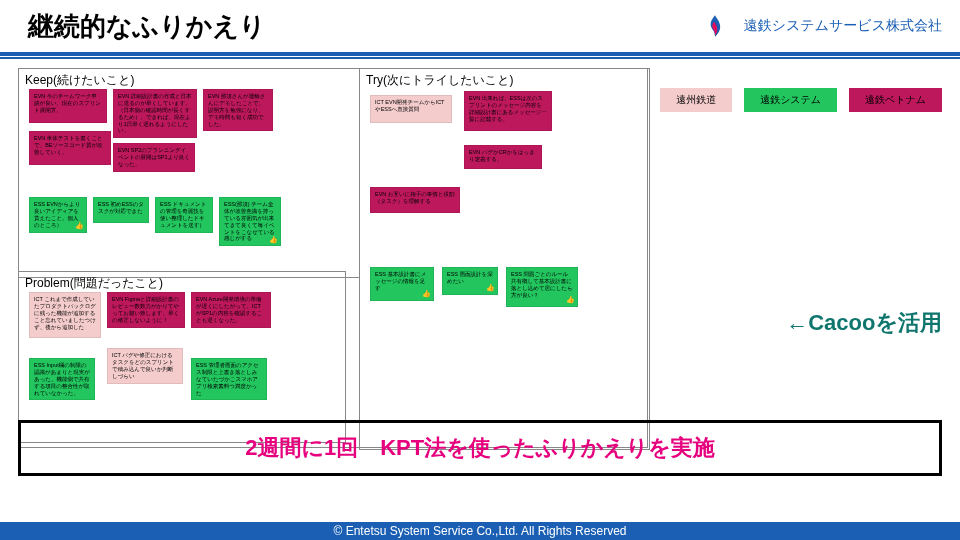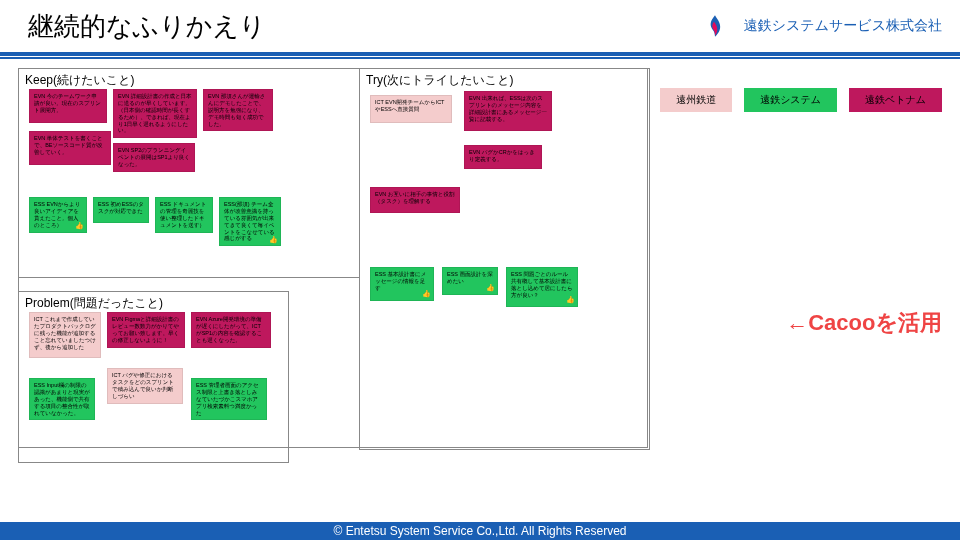--- a/index.html
+++ b/index.html
@@ -1,39 +1,39 @@
 <!DOCTYPE html>
 <html><head>
 <meta charset="utf-8">
 <style>
 *{box-sizing:border-box;margin:0;padding:0}
 body{width:960px;height:540px;font-family:"Meiryo","Hiragino Sans",sans-serif;background:#fff;position:relative;overflow:hidden}
 .header{height:56px;display:flex;align-items:center;padding:0 18px 0 28px;border-bottom:4px solid #1a5fb4;position:relative}
 .header::after{content:"";position:absolute;left:0;right:0;bottom:-7px;height:2px;background:#1a5fb4}
-.title{font-size:26px;font-weight:400;color:#000;flex:1}
+.title{font-size:26px;font-weight:700;color:#000;flex:1}
 .logo-wrap{display:flex;align-items:center;gap:16px}
 .logo{width:26px;height:26px;position:relative}
 .logo svg{width:100%;height:100%}
 .company{font-size:14px;color:#1a5fb4;font-weight:500}
 .main{position:absolute;top:68px;left:18px;right:18px;bottom:64px}
 .board{position:absolute;top:0;left:0;width:630px;height:380px;border:1px solid #888}
 .sec{position:absolute;border:1px solid #888}
 .sec.keep{left:-1px;top:-1px;width:342px;height:210px}
-.sec.problem{left:-1px;top:222px;width:271px;height:172px}
+.sec.problem{left:-1px;top:202px;width:328px;height:172px}
 .sec.try{left:340px;top:-1px;width:291px;height:382px}
 .sec-h{font-size:12px;font-weight:400;padding:3px 6px;color:#000}
 .cards{position:absolute;top:18px;left:4px;right:4px;bottom:4px}
 .card{position:absolute;font-size:5.5px;line-height:1.25;padding:3px 4px;color:#000;border:1px solid rgba(0,0,0,.08)}
 .c-y{background:#be185d}
 .c-b{background:#22c55e}
 .c-p{background:#f4cccc}
 .thumb{position:absolute;right:2px;bottom:1px;font-size:7px;color:#333}
 .tags{position:absolute;top:20px;right:0;display:flex;gap:12px}
 .tag{font-size:10px;padding:5px 16px}
-.callout{position:absolute;top:240px;right:0;font-size:22px;font-weight:700;color:#ef4444}
+.callout{position:absolute;top:240px;right:0;font-size:22px;font-weight:700;color:#0f766e}
 .summary{position:absolute;left:0;right:0;bottom:0;border:3px solid #000;padding:10px;text-align:center}
 .summary-t{font-size:22px;font-weight:700;color:#e6007e}
 .footer{position:absolute;left:0;right:0;bottom:0;height:18px;background:#1a5fb4;color:#fff;font-size:12px;display:flex;align-items:center;justify-content:center}
 </style>
 </head>
 <body>
 
 <div class="header">
   <div class="title">継続的なふりかえり</div>
   <div class="logo-wrap">
@@ -110,15 +110,18 @@
     </div>
   </div>
 
   <div class="tags" id="tags">
       <div class="tag c-p">遠州鉄道</div>
       <div class="tag c-b">遠鉄システム</div>
       <div class="tag c-y">遠鉄ベトナム</div>
     </div>
   <div class="callout">←Cacooを活用</div>
 
+  <div class="summary">
+    <div class="summary-t">2週間に1回　KPT法を使ったふりかえりを実施</div>
+  </div>
 </div>
 
 <div class="footer">© Entetsu System Service  Co.,Ltd.  All Rights Reserved</div>
 
 </body></html>

